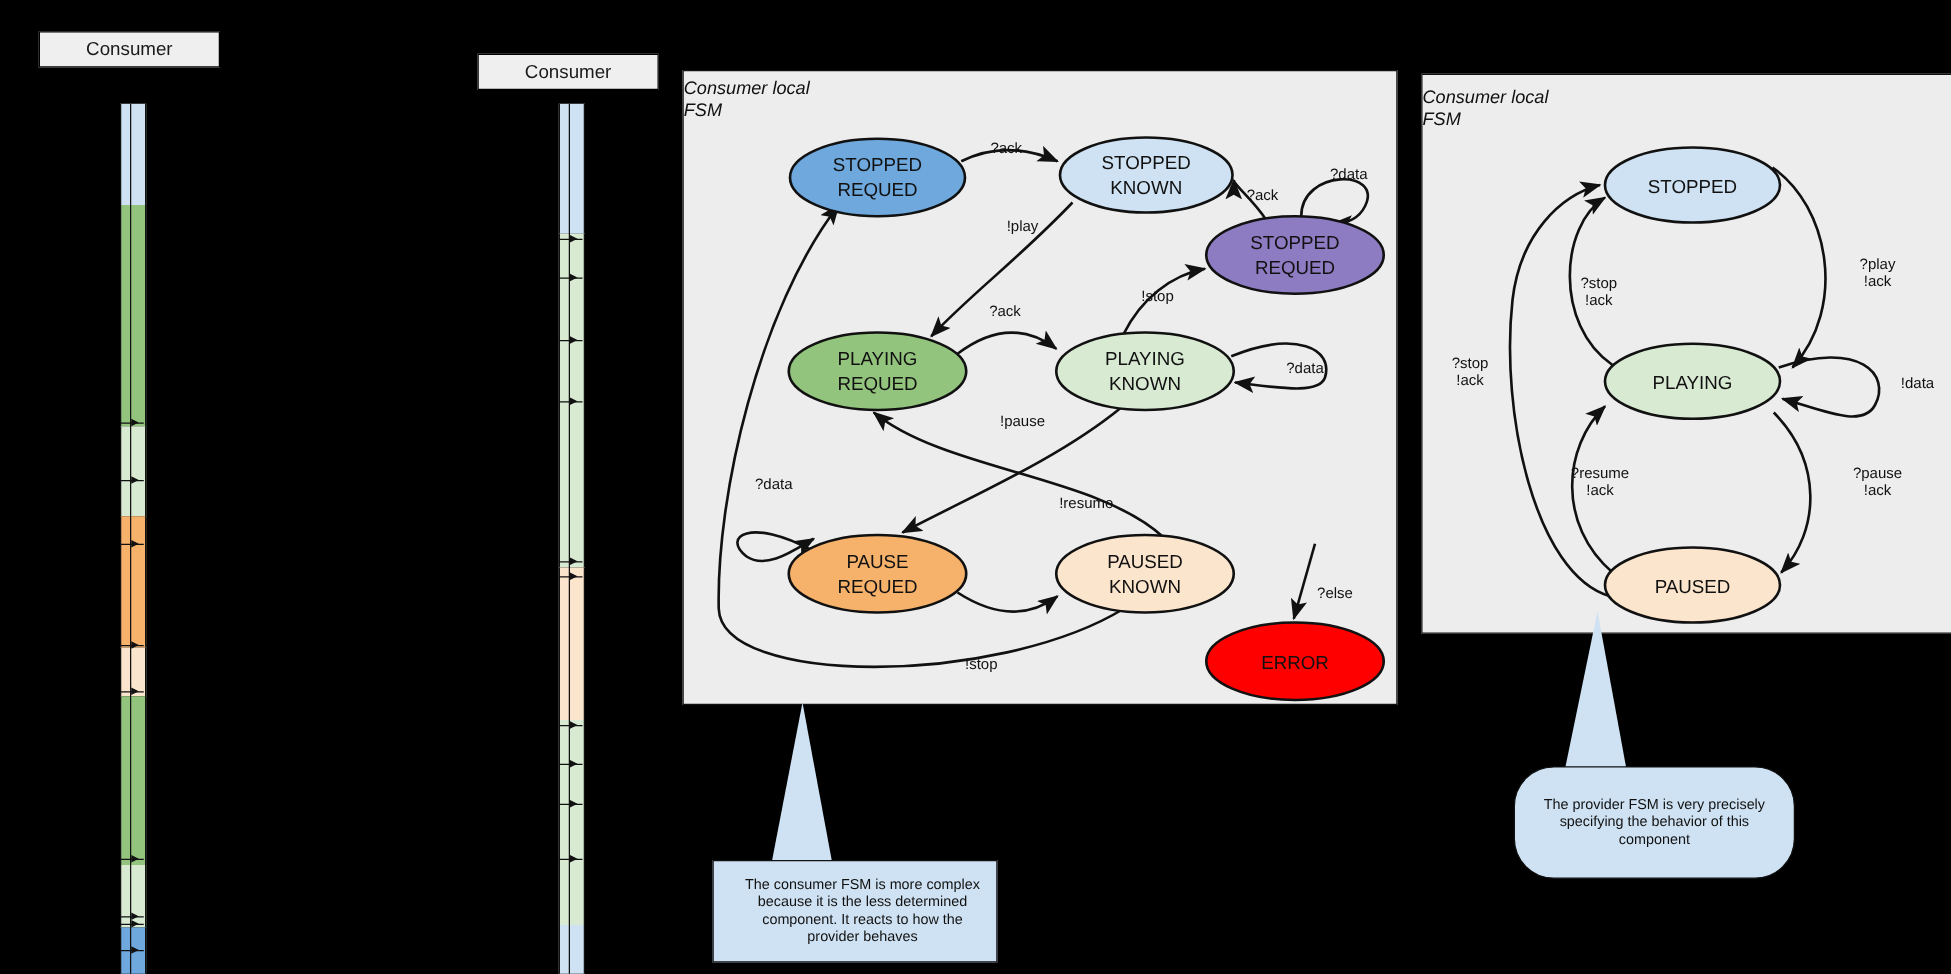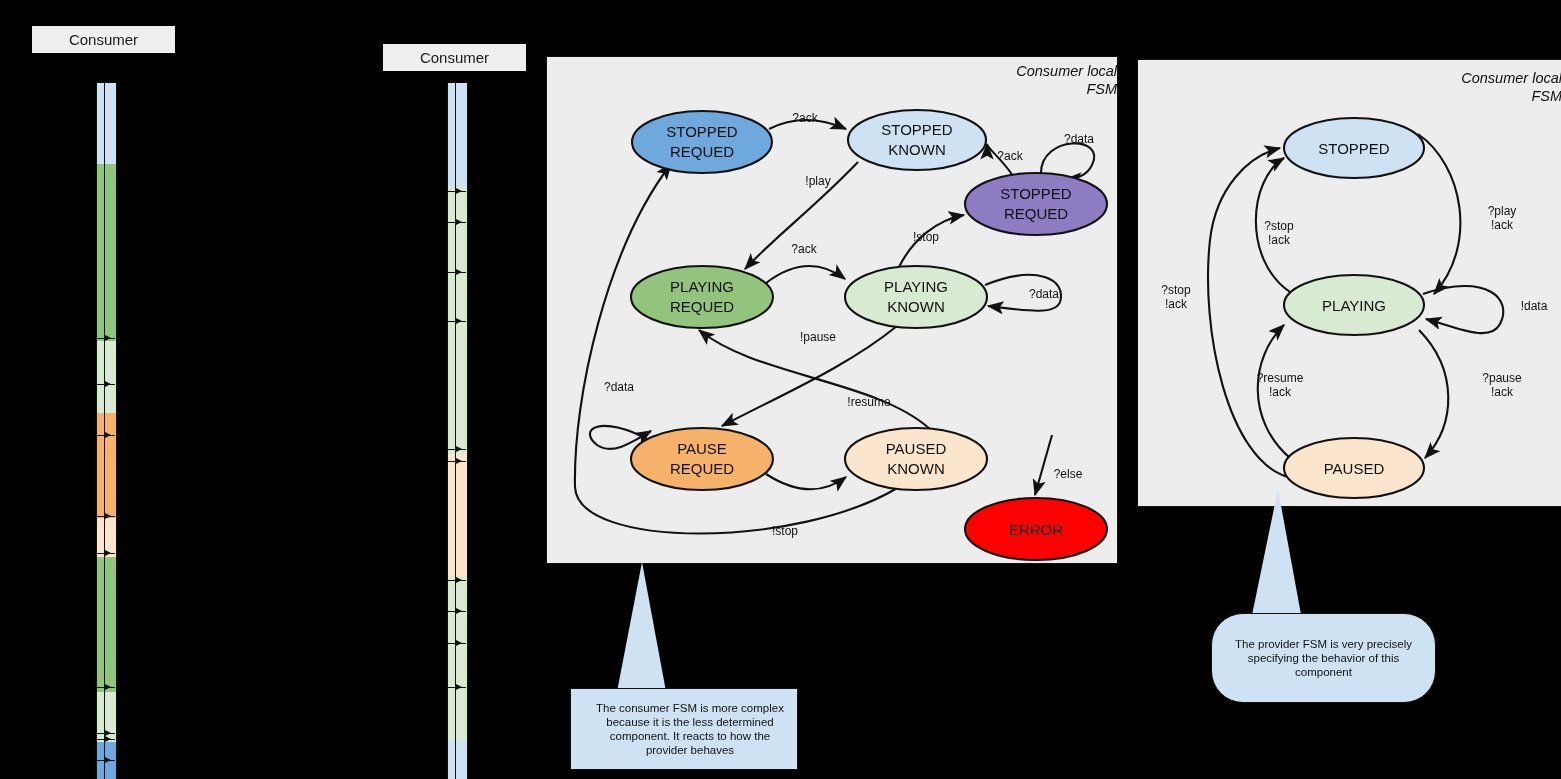--- a/index.html
+++ b/index.html
@@ -18,21 +18,21 @@
   .lifeline-wrap{position:absolute;}
   .lseg{position:absolute;left:0;width:100%;border-left:1px solid #111;border-right:1px solid #111;}
   .lspine{position:absolute;background:#111;width:1px;}
   .ltick{position:absolute;height:1px;background:#111;}
   .larrow{position:absolute;width:0;height:0;
      border-top:3px solid transparent;border-bottom:3px solid transparent;}
 
   
   .fsm-panel{background:#ededed;border:1px solid #111;}
   .fsm-title{
-    position:absolute;left:0;width:100%;text-align:right;
+    position:absolute;left:0;width:100%;text-align:left;
     font-style:italic;font-size:14.5px;color:#111;line-height:18px;
     white-space:pre-line;
   }
 
   
   .callout-box{
     background:#cfe2f3;border:1px solid #111;
     display:flex;align-items:center;justify-content:center;text-align:center;
     font-size:11.5px;color:#111;line-height:14px;padding:4px 8px;box-sizing:border-box;
   }

